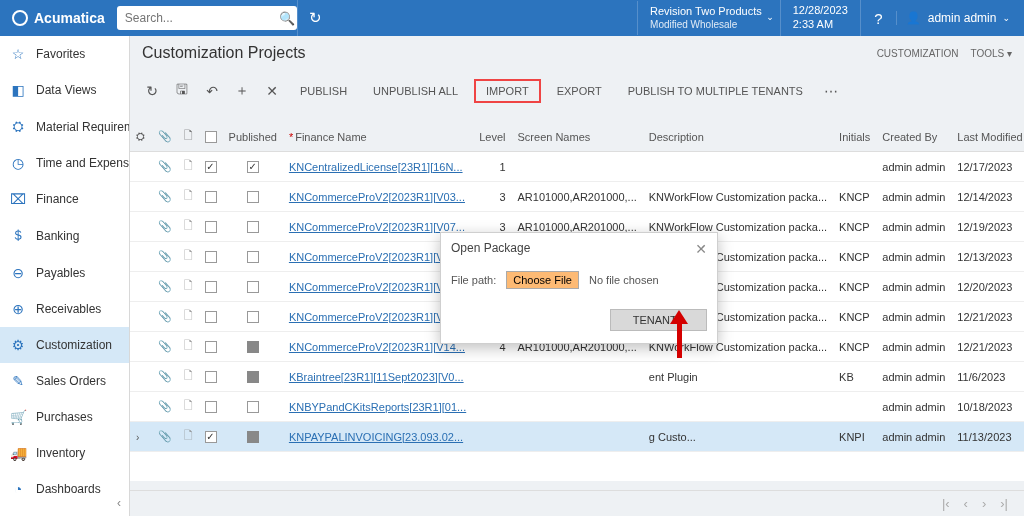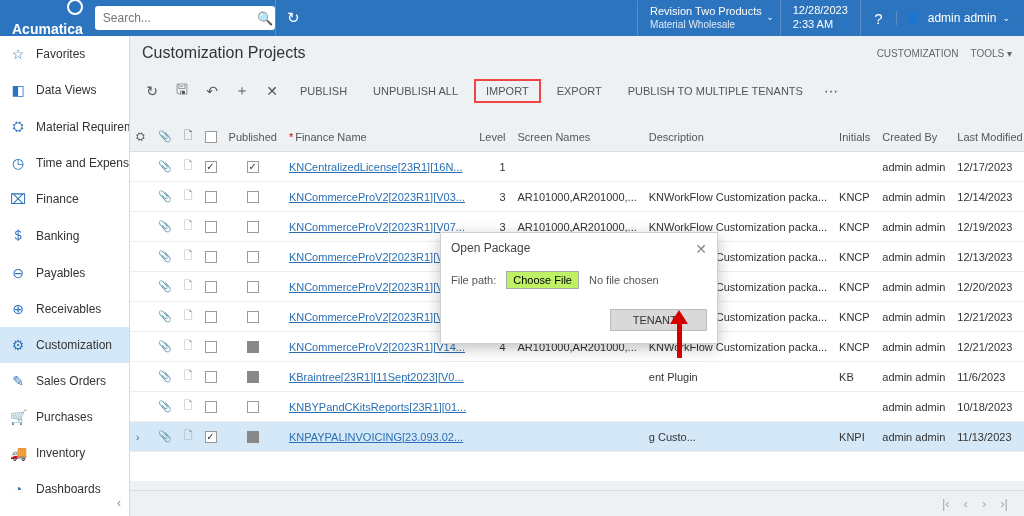--- a/index.html
+++ b/index.html
@@ -1,20 +1,20 @@
 <!DOCTYPE html>
 <html><head>
 <meta charset="utf-8">
 <style>
   * { box-sizing: border-box; margin: 0; padding: 0; }
   body { font-family: Arial, sans-serif; font-size: 12px; color: #333; background: #f5f5f5; width: 1024px; height: 516px; overflow: hidden; position: relative; }
   
   
   .topbar { height: 36px; background: #2c74be; display: flex; align-items: center; color: #fff; }
-  .logo { display: flex; align-items: flex-end; padding: 0 12px; font-weight: bold; font-size: 14px; gap: 6px; flex-direction: column; }
+  .logo { display: flex; align-items: flex-start; padding: 0 12px; font-weight: bold; font-size: 14px; gap: 6px; }
   .logo-circle { width: 16px; height: 16px; border: 2px solid #fff; border-radius: 50%; }
   .search-box { background: #fff; border-radius: 3px; display: flex; align-items: center; width: 180px; height: 24px; padding: 0 8px; }
   .search-box input { border: none; outline: none; flex: 1; font-size: 12px; color: #888; }
   .search-icon { color: #2c74be; font-size: 13px; }
   .top-icon-box { width: 36px; height: 36px; display: flex; align-items: center; justify-content: center; border-left: 1px solid rgba(255,255,255,0.2); font-size: 15px; cursor: pointer; }
   .spacer { flex: 1; }
   .tenant-box { border-left: 1px solid rgba(255,255,255,0.2); padding: 4px 18px 4px 12px; font-size: 11px; line-height: 1.25; position: relative; cursor: pointer; }
   .tenant-box .sub { font-size: 10px; opacity: 0.85; }
   .chev { position: absolute; right: 6px; top: 50%; transform: translateY(-50%); font-size: 9px; }
   .date-box { border-left: 1px solid rgba(255,255,255,0.2); padding: 4px 12px; font-size: 11px; line-height: 1.25; }
@@ -55,21 +55,21 @@
   
   .pager { height: 26px; border-top: 1px solid #ddd; display: flex; align-items: center; justify-content: flex-end; gap: 14px; padding: 0 16px; color: #aaa; background:#eef1f4; }
   .pager span { cursor: pointer; font-size: 13px; }
   
   
   .dialog { position: absolute; top: 232px; left: 440px; width: 278px; background: #fff; border: 1px solid #cfcfcf; box-shadow: 0 4px 14px rgba(0,0,0,0.25); }
   .dialog-head { display: flex; align-items: flex-start; padding: 8px 10px; font-size: 12px; color:#444; }
   .dialog-head .close { margin-left: auto; color: #888; cursor: pointer; font-size: 14px; }
   .dialog-body { padding: 6px 10px 12px 10px; display: flex; align-items: center; gap: 10px; }
   .file-label { font-size: 11px; color:#555; }
-  .choose-btn { font-size: 11px; padding: 2px 6px; border: 1px solid #aaa; background: #bef264; cursor: pointer; }
+  .choose-btn { font-size: 11px; padding: 2px 6px; border: 1px solid #aaa; background: #fdba74; cursor: pointer; }
   .no-file { font-size: 11px; color: #555; }
   .dialog-foot { display: flex; justify-content: flex-end; padding: 8px 10px 12px 10px; }
   .upload-btn { background: #d9d9d9; border: 1px solid #bbb; padding: 4px 22px; font-size: 11px; color: #333; cursor: pointer; }
   
   
   .arrow-ann { position: absolute; top: 310px; left: 670px; width: 18px; height: 48px; pointer-events: none; }
   .arrow-ann .shaft { position: absolute; left: 7px; top: 12px; width: 5px; height: 36px; background: #d40000; }
   .arrow-ann .head { position: absolute; left: 0; top: 0; width: 0; height: 0; border-left: 9px solid transparent; border-right: 9px solid transparent; border-bottom: 14px solid #d40000; }
 </style>
 </head>
@@ -81,21 +81,21 @@
     <span>Acumatica</span>
   </div>
   <div class="search-box">
     <input placeholder="Search..." style="">
     <span class="search-icon">🔍</span>
   </div>
   <div class="top-icon-box">↻</div>
   <div class="spacer"></div>
   <div class="tenant-box">
     <div>Revision Two Products</div>
-    <div class="sub">Material Wholesale</div>
+    <div class="sub">Modified Wholesale</div>
     <span class="chev">⌄</span>
   </div>
   <div class="date-box">
     <div>12/28/2023</div>
     <div class="sub">2:33 AM</div>
   </div>
   <div class="top-icon-box">?</div>
   <div class="user-box">
     <span>👤</span>
     <span>admin admin</span>

